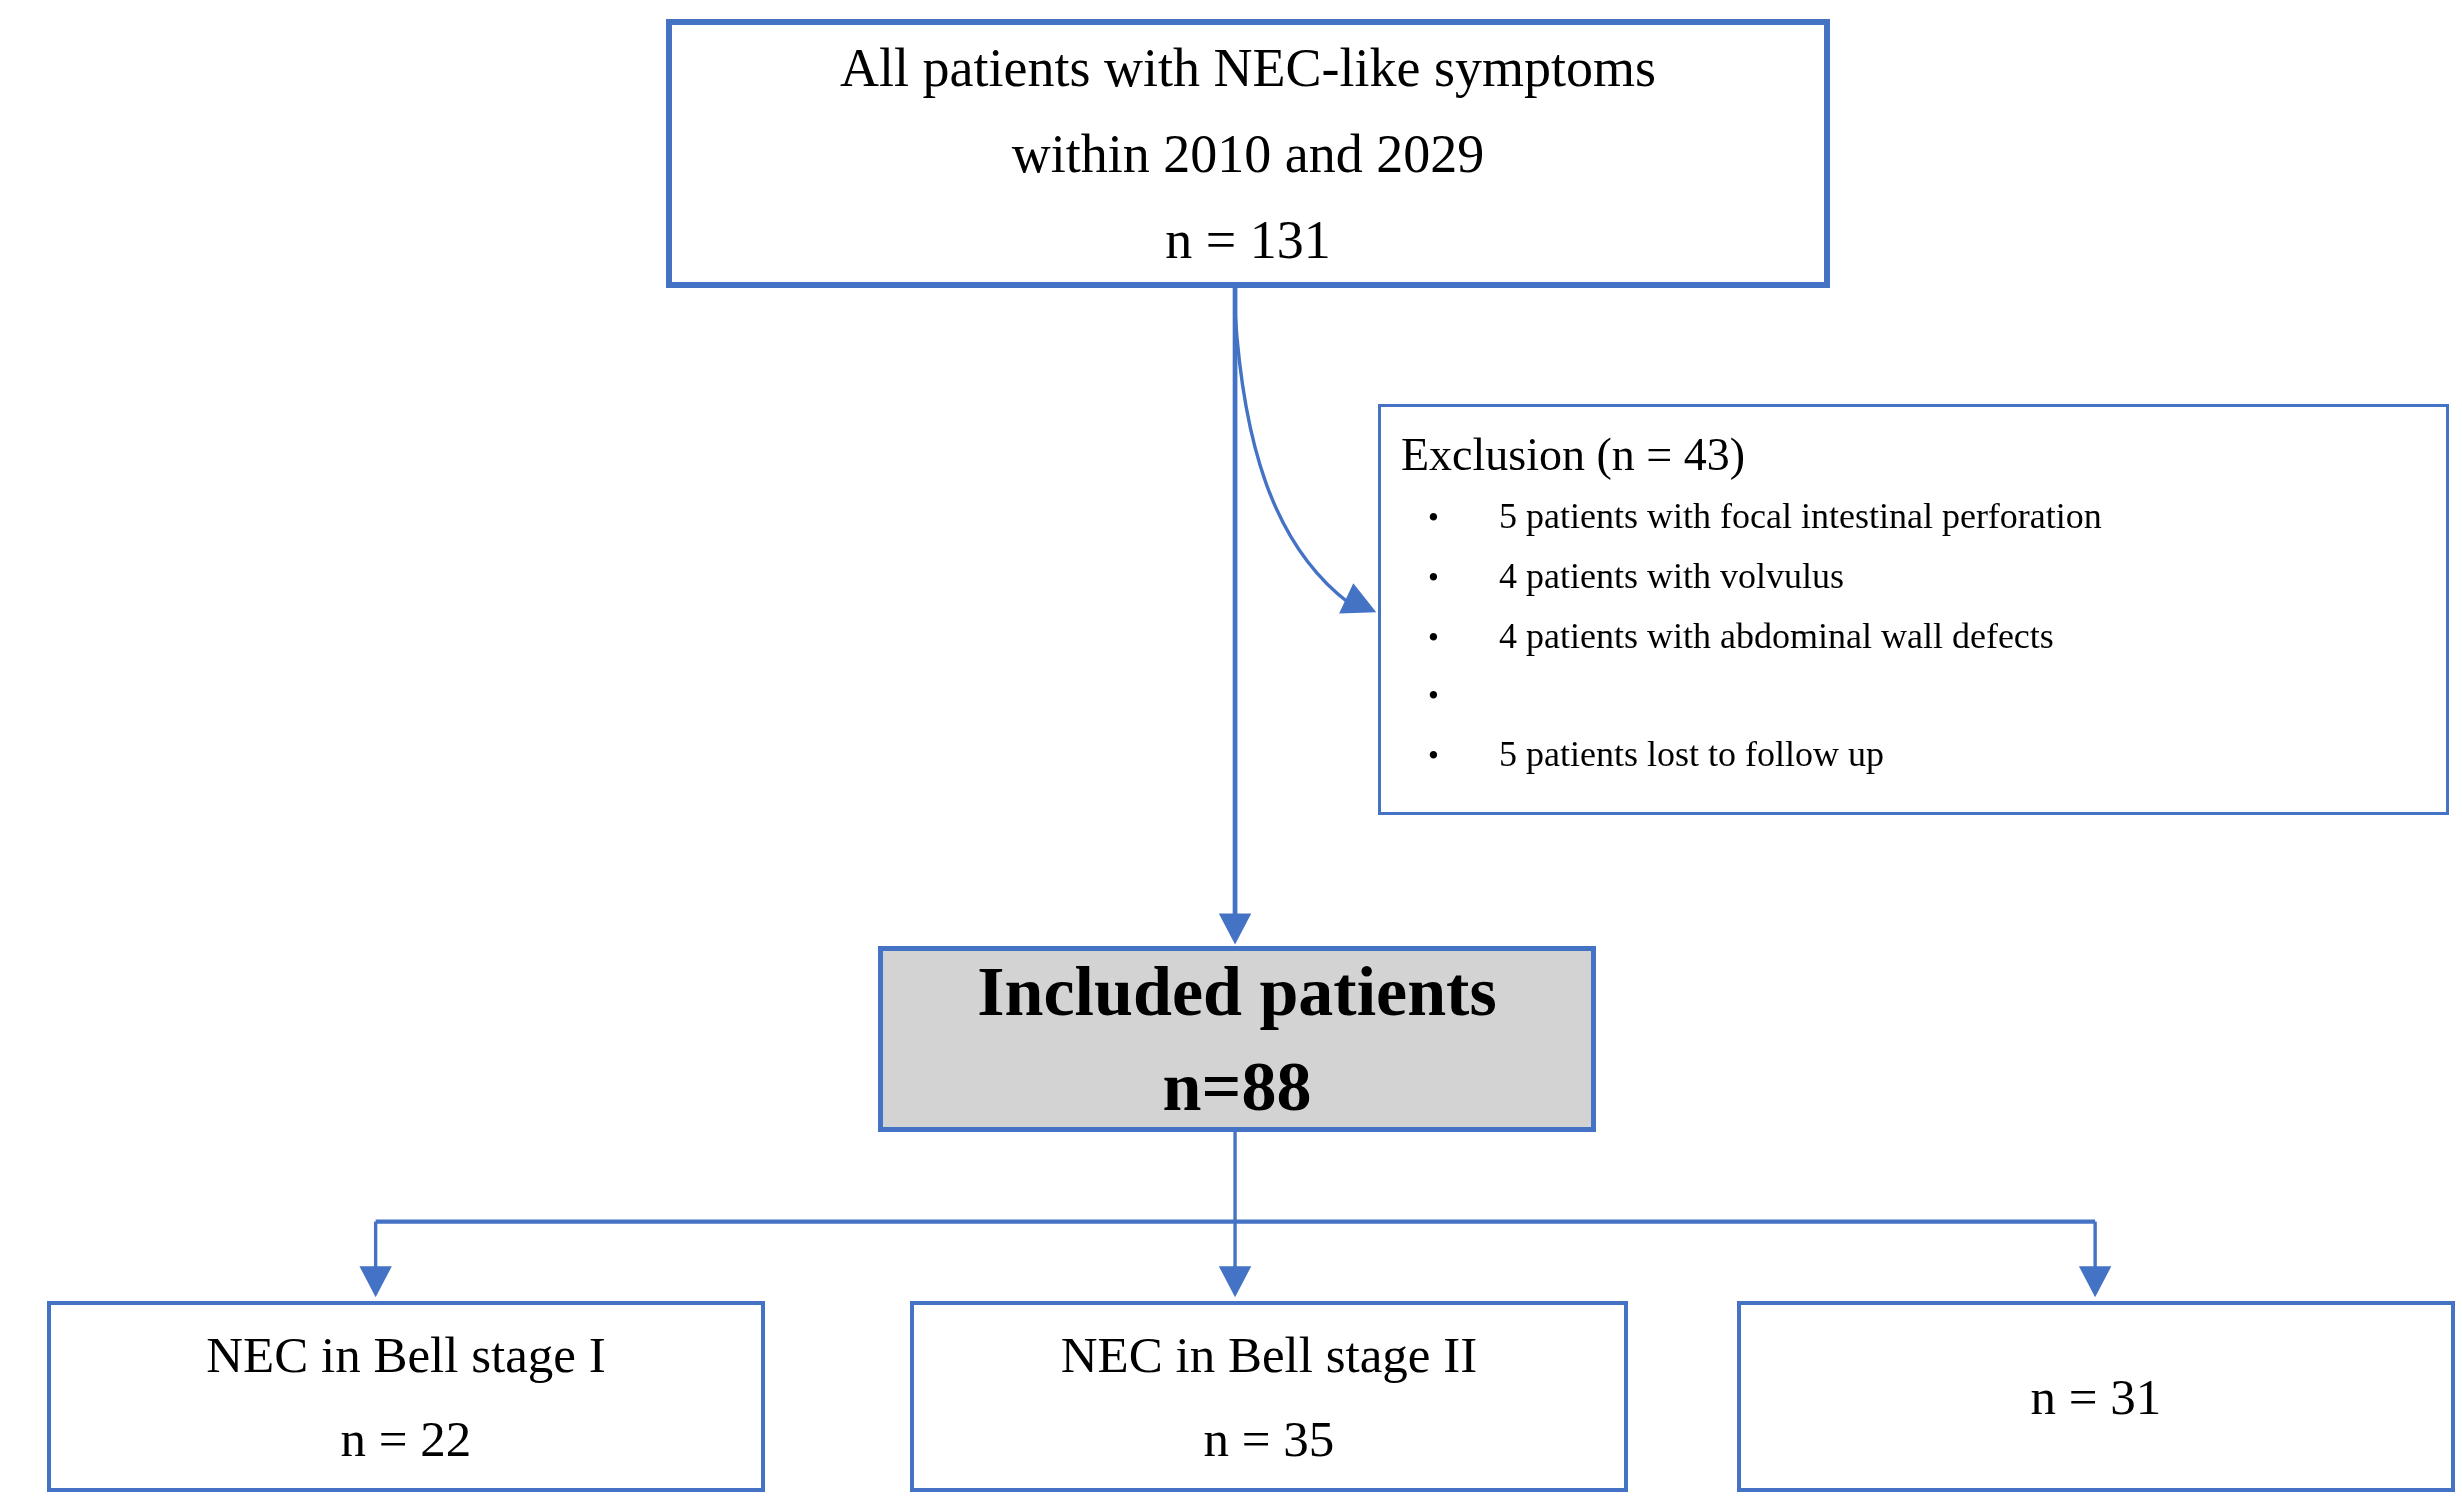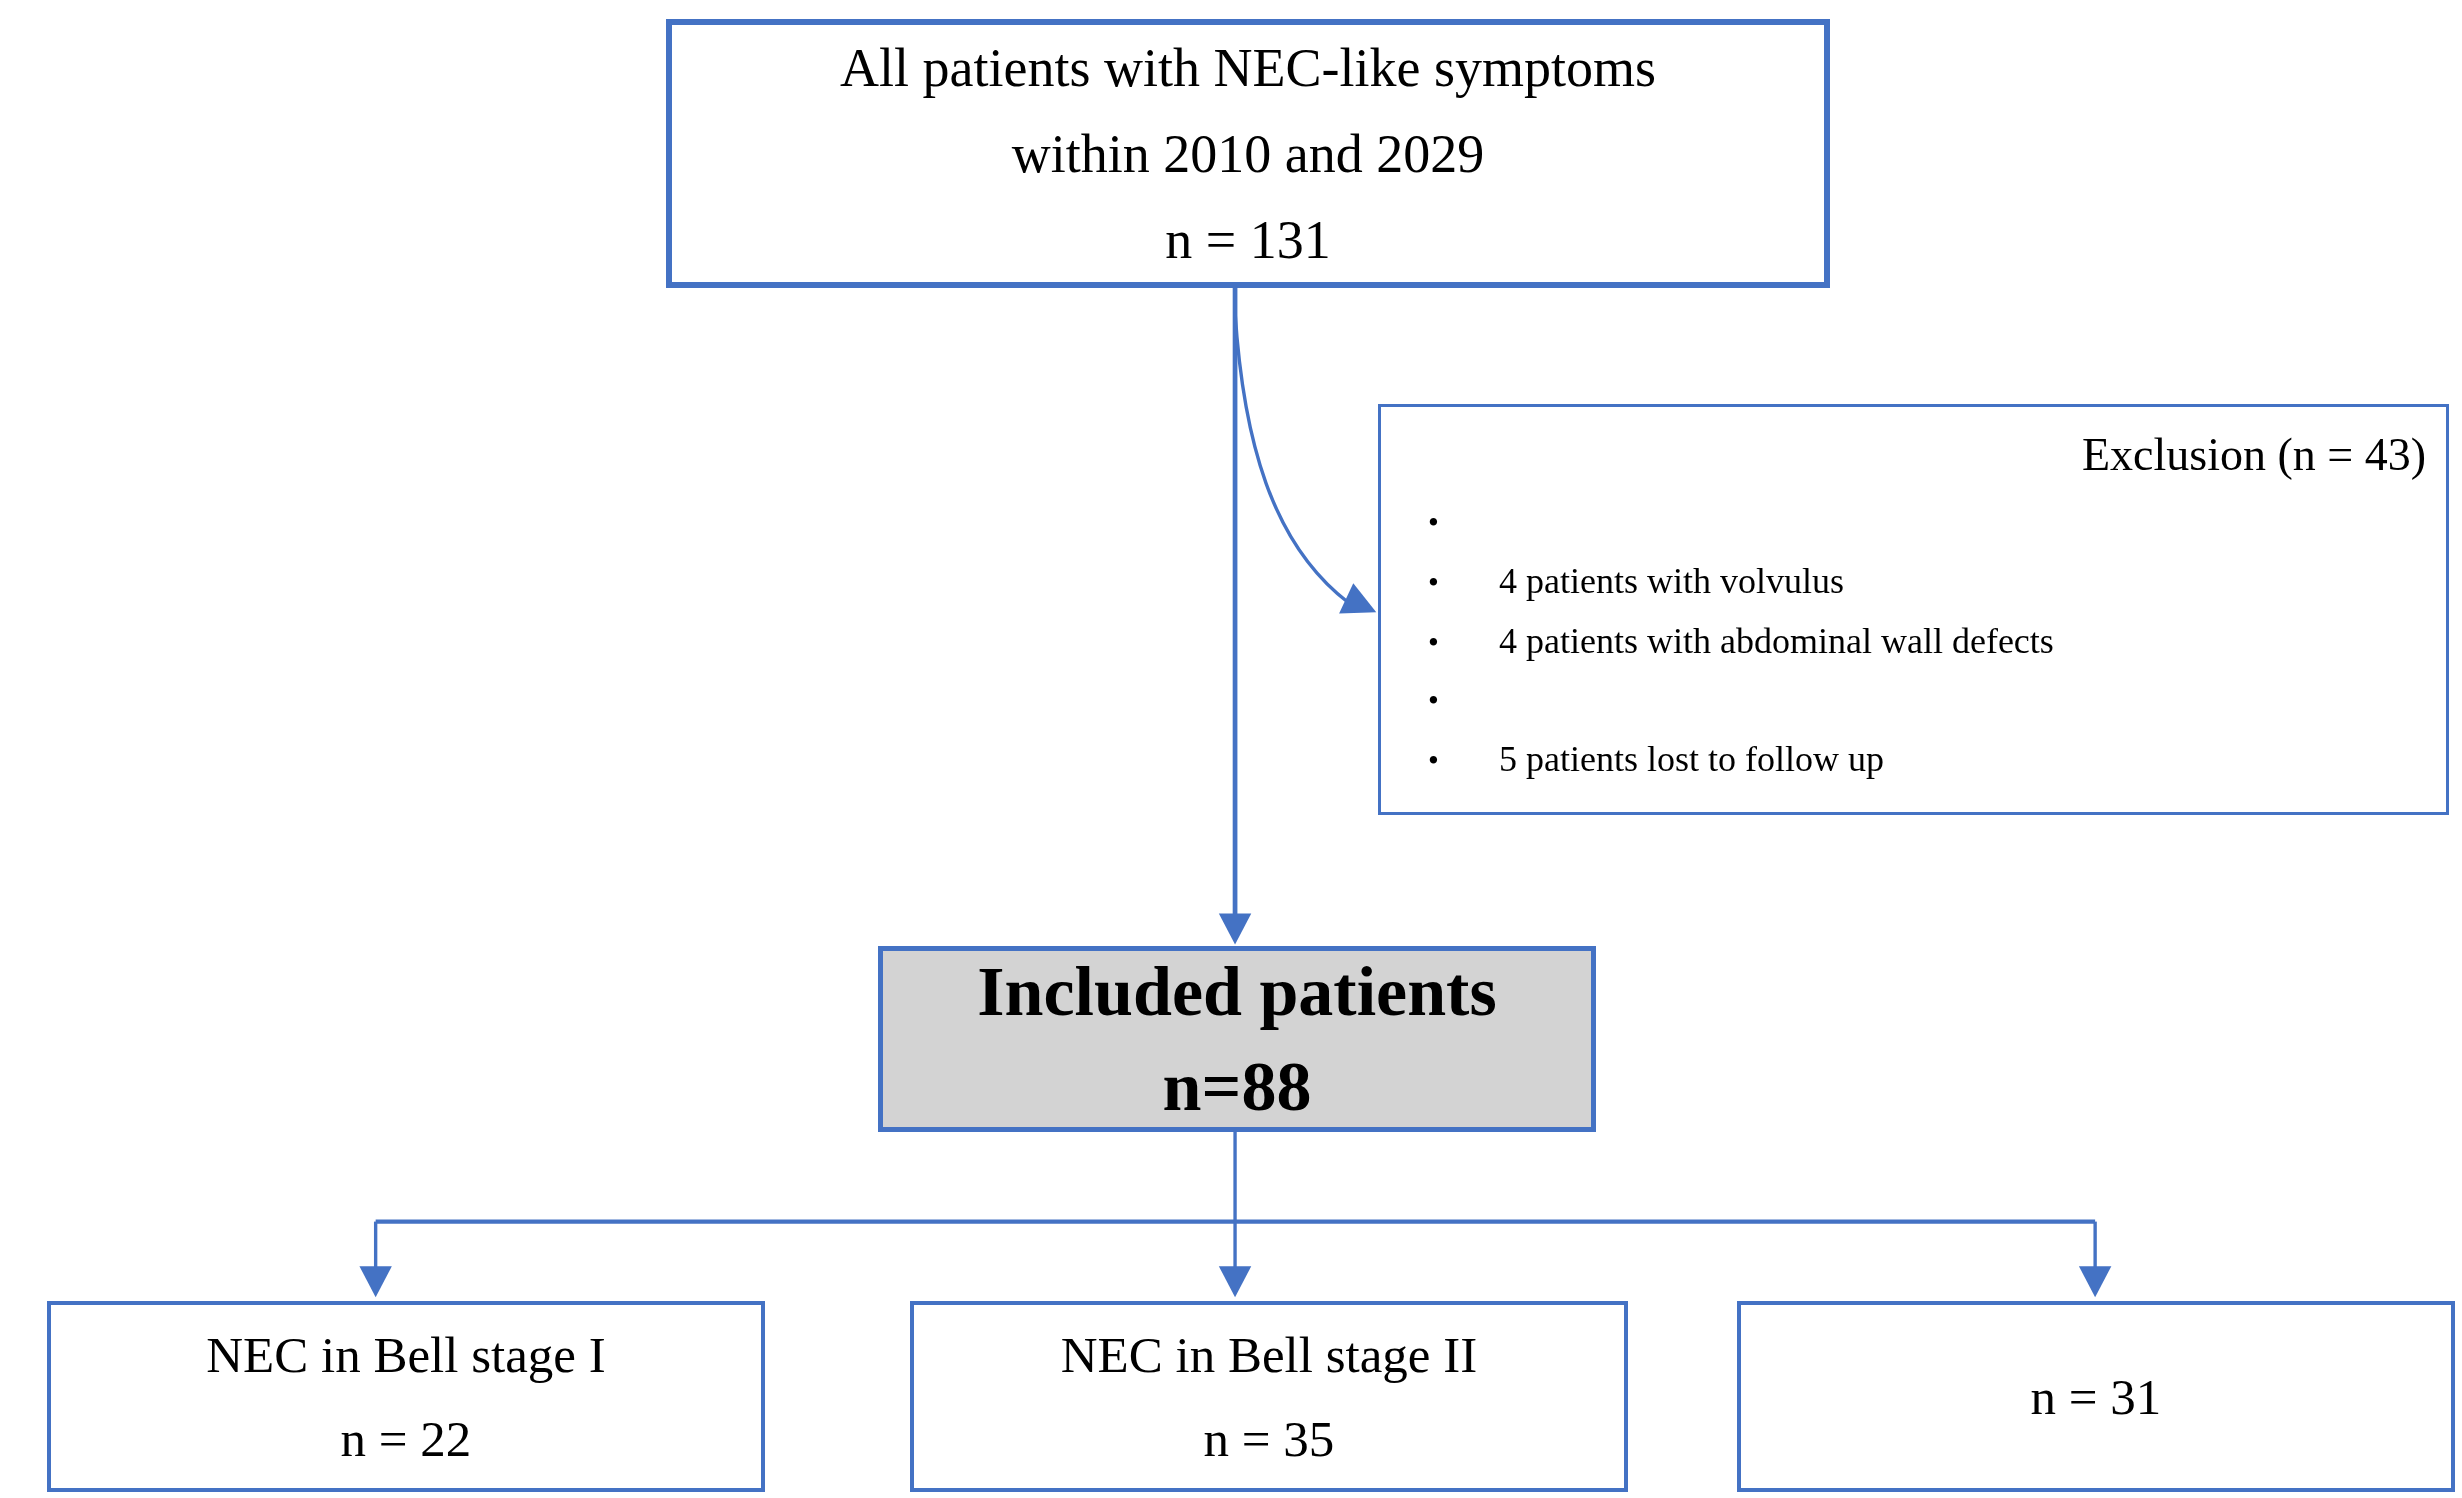--- a/index.html
+++ b/index.html
@@ -40,22 +40,22 @@
     left: 1378px; top: 404px; width: 1071px; height: 411px;
     border-width: 3.4px;
     align-items: stretch;
     justify-content: flex-start;
     text-align: left;
     padding: 17.6px 20px 13.5px 20px;
   }
   .exclusion-title {
     font-size: 46px;
     line-height: 59px;
-    text-align: right;
-    margin-bottom: 10px;
+    text-align: left;
+    margin-bottom: 3px;
   }
   .exclusion-list { display: flex; flex-direction: column; }
   .exclusion-item {
     display: flex;
     flex-direction: row;
     align-items: baseline;
     font-size: 36px;
     line-height: 58px;
     padding-left: 27px;
   }
@@ -114,20 +114,21 @@
     <span class="line">All patients with NEC-like symptoms</span>
     <span class="line">within 2010 and 2029</span>
     <span class="line">n = 131</span>
   </div>
 
   <div class="box" id="exclusion-box">
     <div class="exclusion-title">Exclusion (n = 43)</div>
     <div class="exclusion-list">
       <div class="exclusion-item">
         <span class="bullet">•</span>
+        <span class="item-text">5 patients with focal intestinal perforation</span>
       </div>
       <div class="exclusion-item">
         <span class="bullet">•</span>
         <span class="item-text">4 patients with volvulus</span>
       </div>
       <div class="exclusion-item">
         <span class="bullet">•</span>
         <span class="item-text">4 patients with abdominal wall defects</span>
       </div>
       <div class="exclusion-item">

